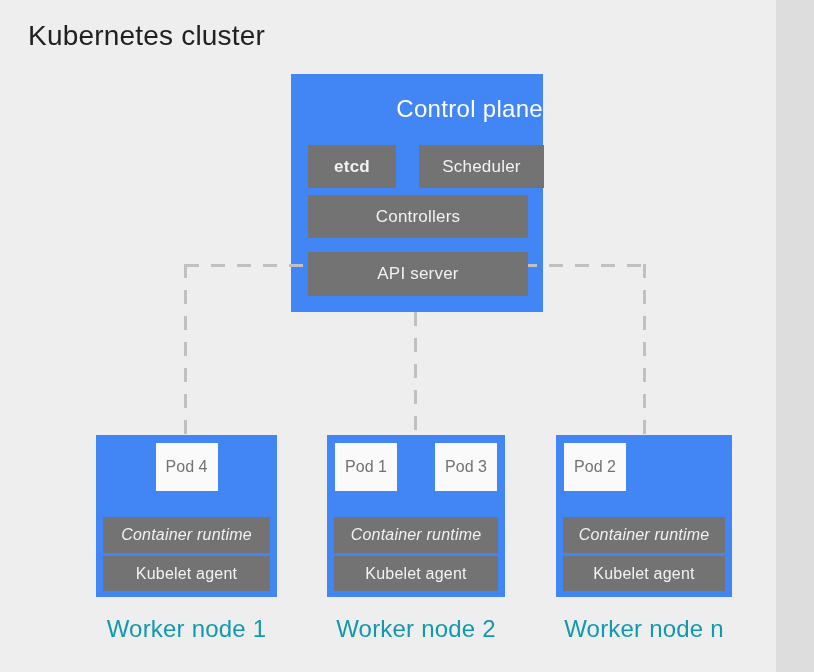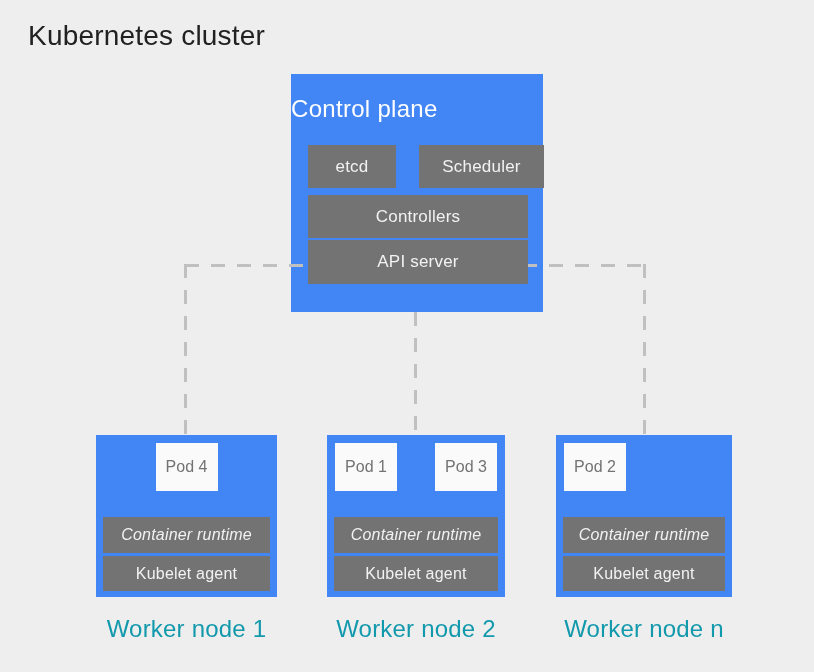--- a/index.html
+++ b/index.html
@@ -2,23 +2,24 @@
 <html><head>
 <meta charset="utf-8">
 <style>
   html,body{margin:0;padding:0;}
   body{
     font-family:"Liberation Sans", sans-serif;
     background:#dddddd;
   }
   .stage{
     position:relative;
-    width:814px;height:672px;
+    width:740px;height:672px;
     background:#eeeeef;
     overflow:hidden;
+    padding-left:36px;
   }
   .diagram-title{
     position:absolute;left:28px;top:20px;
     font-size:28px;font-weight:400;color:#212121;
     letter-spacing:.2px;
   }
   
   .conn{position:absolute;}
   .conn.h{
     height:3px;
@@ -33,32 +34,32 @@
   #conn-v-mid{left:414px;top:312px;height:124px;}
   #conn-v-right{left:643px;top:264px;height:172px;}
 
   
   .control-plane{
     position:absolute;left:291px;top:74px;width:252px;height:238px;
     background:#4285f4;
   }
   .cp-title{
     position:absolute;left:0;top:21px;width:100%;
-    text-align:left;font-size:24px;color:#ffffff;letter-spacing:.3px;
+    text-align:right;font-size:24px;color:#ffffff;letter-spacing:.3px;
   }
   .comp{
     position:absolute;z-index:3;
     background:#737373;color:#f2f2f2;
     display:flex;align-items:center;justify-content:center;
     font-size:17px;letter-spacing:.2px;
   }
-  .comp-etcd{left:17px;top:71px;width:88px;height:43px;}
+  .comp-etcd{left:17px;top:71px;width:88px;height:43px;font-weight:bold;}
   .comp-scheduler{left:128px;top:71px;width:125px;height:43px;}
   .comp-controllers{left:17px;top:121px;width:220px;height:43px;}
-  .comp-api{left:17px;top:166px;width:220px;height:44px;}
+  .comp-api{left:17px;top:178px;width:220px;height:44px;}
 
   
   .worker-node{
     position:absolute;top:435px;height:162px;
     background:#4285f4;
   }
   #worker-node-1{left:96px;width:181px;}
   #worker-node-2{left:327px;width:178px;}
   #worker-node-n{left:556px;width:176px;}
   .pods{

